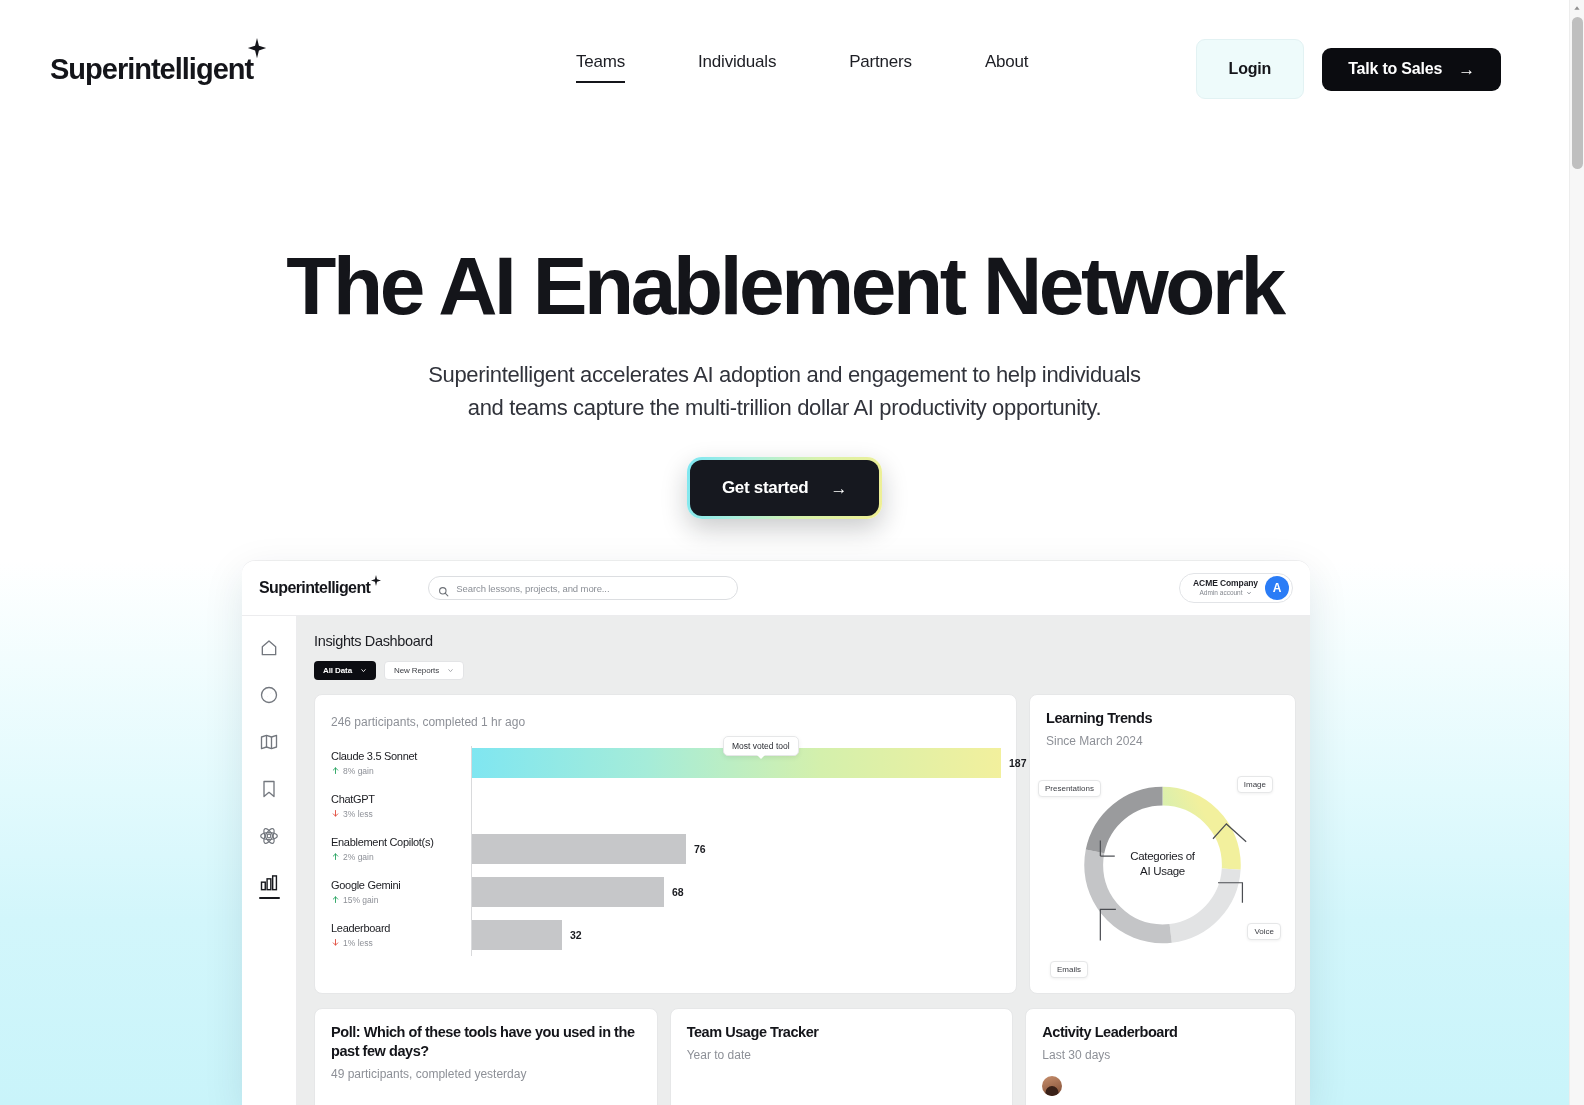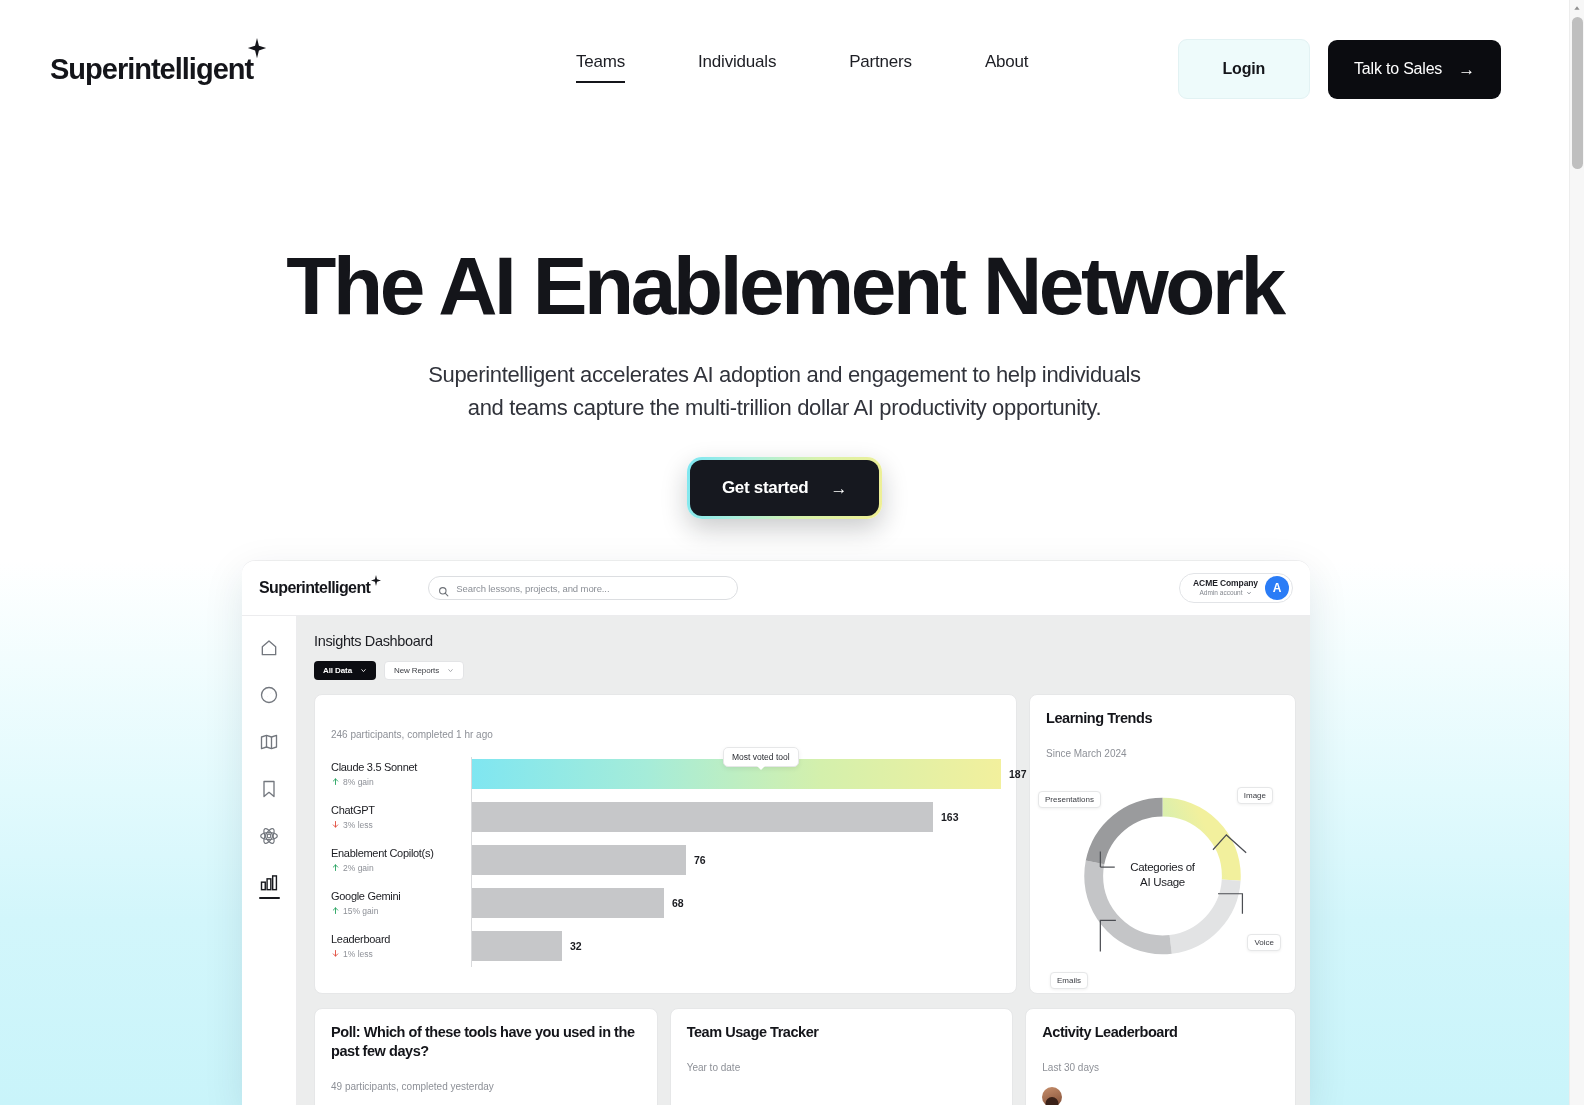--- a/index.html
+++ b/index.html
@@ -86,36 +86,36 @@
     top: 39px;
     display: flex;
     align-items: center;
     gap: 18px;
   }
   .btn-login {
     background: #eefbfb;
     border: 1px solid #e2f2f3;
     border-radius: 9px;
     height: 60px;
-    padding: 0 44px;
+    padding: 0 32px;
     font-size: 16px;
     font-weight: 700;
     color: #14151a;
     letter-spacing: -0.2px;
     cursor: pointer;
     font-family: inherit;
   }
   .btn-sales {
     background: #0b0c10;
     border: none;
     border-radius: 9px;
-    height: 59px;
+    height: 43px;
     padding: 0 26px;
     font-size: 16px;
-    font-weight: 400;
+    font-weight: 700;
     color: #ffffff;
     letter-spacing: -0.2px;
     cursor: pointer;
     display: flex;
     align-items: center;
     gap: 16px;
     font-family: inherit;
   }
   .arrow-glyph { font-size: 17px; line-height: 1; }
 
@@ -304,23 +304,23 @@
     padding: 14px 16px;
   }
   .card-title {
     font-size: 14.5px;
     font-weight: 700;
     color: #14151a;
     letter-spacing: -0.45px;
     line-height: 1.3;
   }
   .card-sub {
-    font-size: 10px;
+    font-size: 12px;
     color: #8d9097;
-    margin-top: 20px;
+    margin-top: 6px;
     letter-spacing: 0px;
   }
 
   
   .card-survey { width: 703px; height: 300px; position: relative; }
   .bars-area { position: relative; margin-top: 17px; height: 210px; }
   .bars-axis {
     position: absolute;
     left: 140px; top: 0; bottom: 0;
     width: 1px; background: #d9dadc;
@@ -620,24 +620,20 @@
                     <div class="bar-label">
                       <div class="bar-name">ChatGPT</div>
                       <div class="bar-delta">
                         <svg class="delta-ico delta-down" viewBox="0 0 24 24" fill="none" stroke="currentColor" stroke-width="2.4" stroke-linecap="round" stroke-linejoin="round">
                           <line x1="12" y1="4" x2="12" y2="19"></line>
                           <polyline points="6,13 12,19 18,13"></polyline>
                         </svg>
                         <span>3% less</span>
                       </div>
                     </div>
-                    <div class="bar-track">
-                      <div class="bar-fill" style="width:462px"></div>
-                      <span class="bar-value">163</span>
-                    </div>
                   </div>
                   <div class="bar-row">
                     <div class="bar-label">
                       <div class="bar-name">Enablement Copilot(s)</div>
                       <div class="bar-delta">
                         <svg class="delta-ico delta-up" viewBox="0 0 24 24" fill="none" stroke="currentColor" stroke-width="2.4" stroke-linecap="round" stroke-linejoin="round">
                           <line x1="12" y1="20" x2="12" y2="5"></line>
                           <polyline points="6,11 12,5 18,11"></polyline>
                         </svg>
                         <span>2% gain</span>

